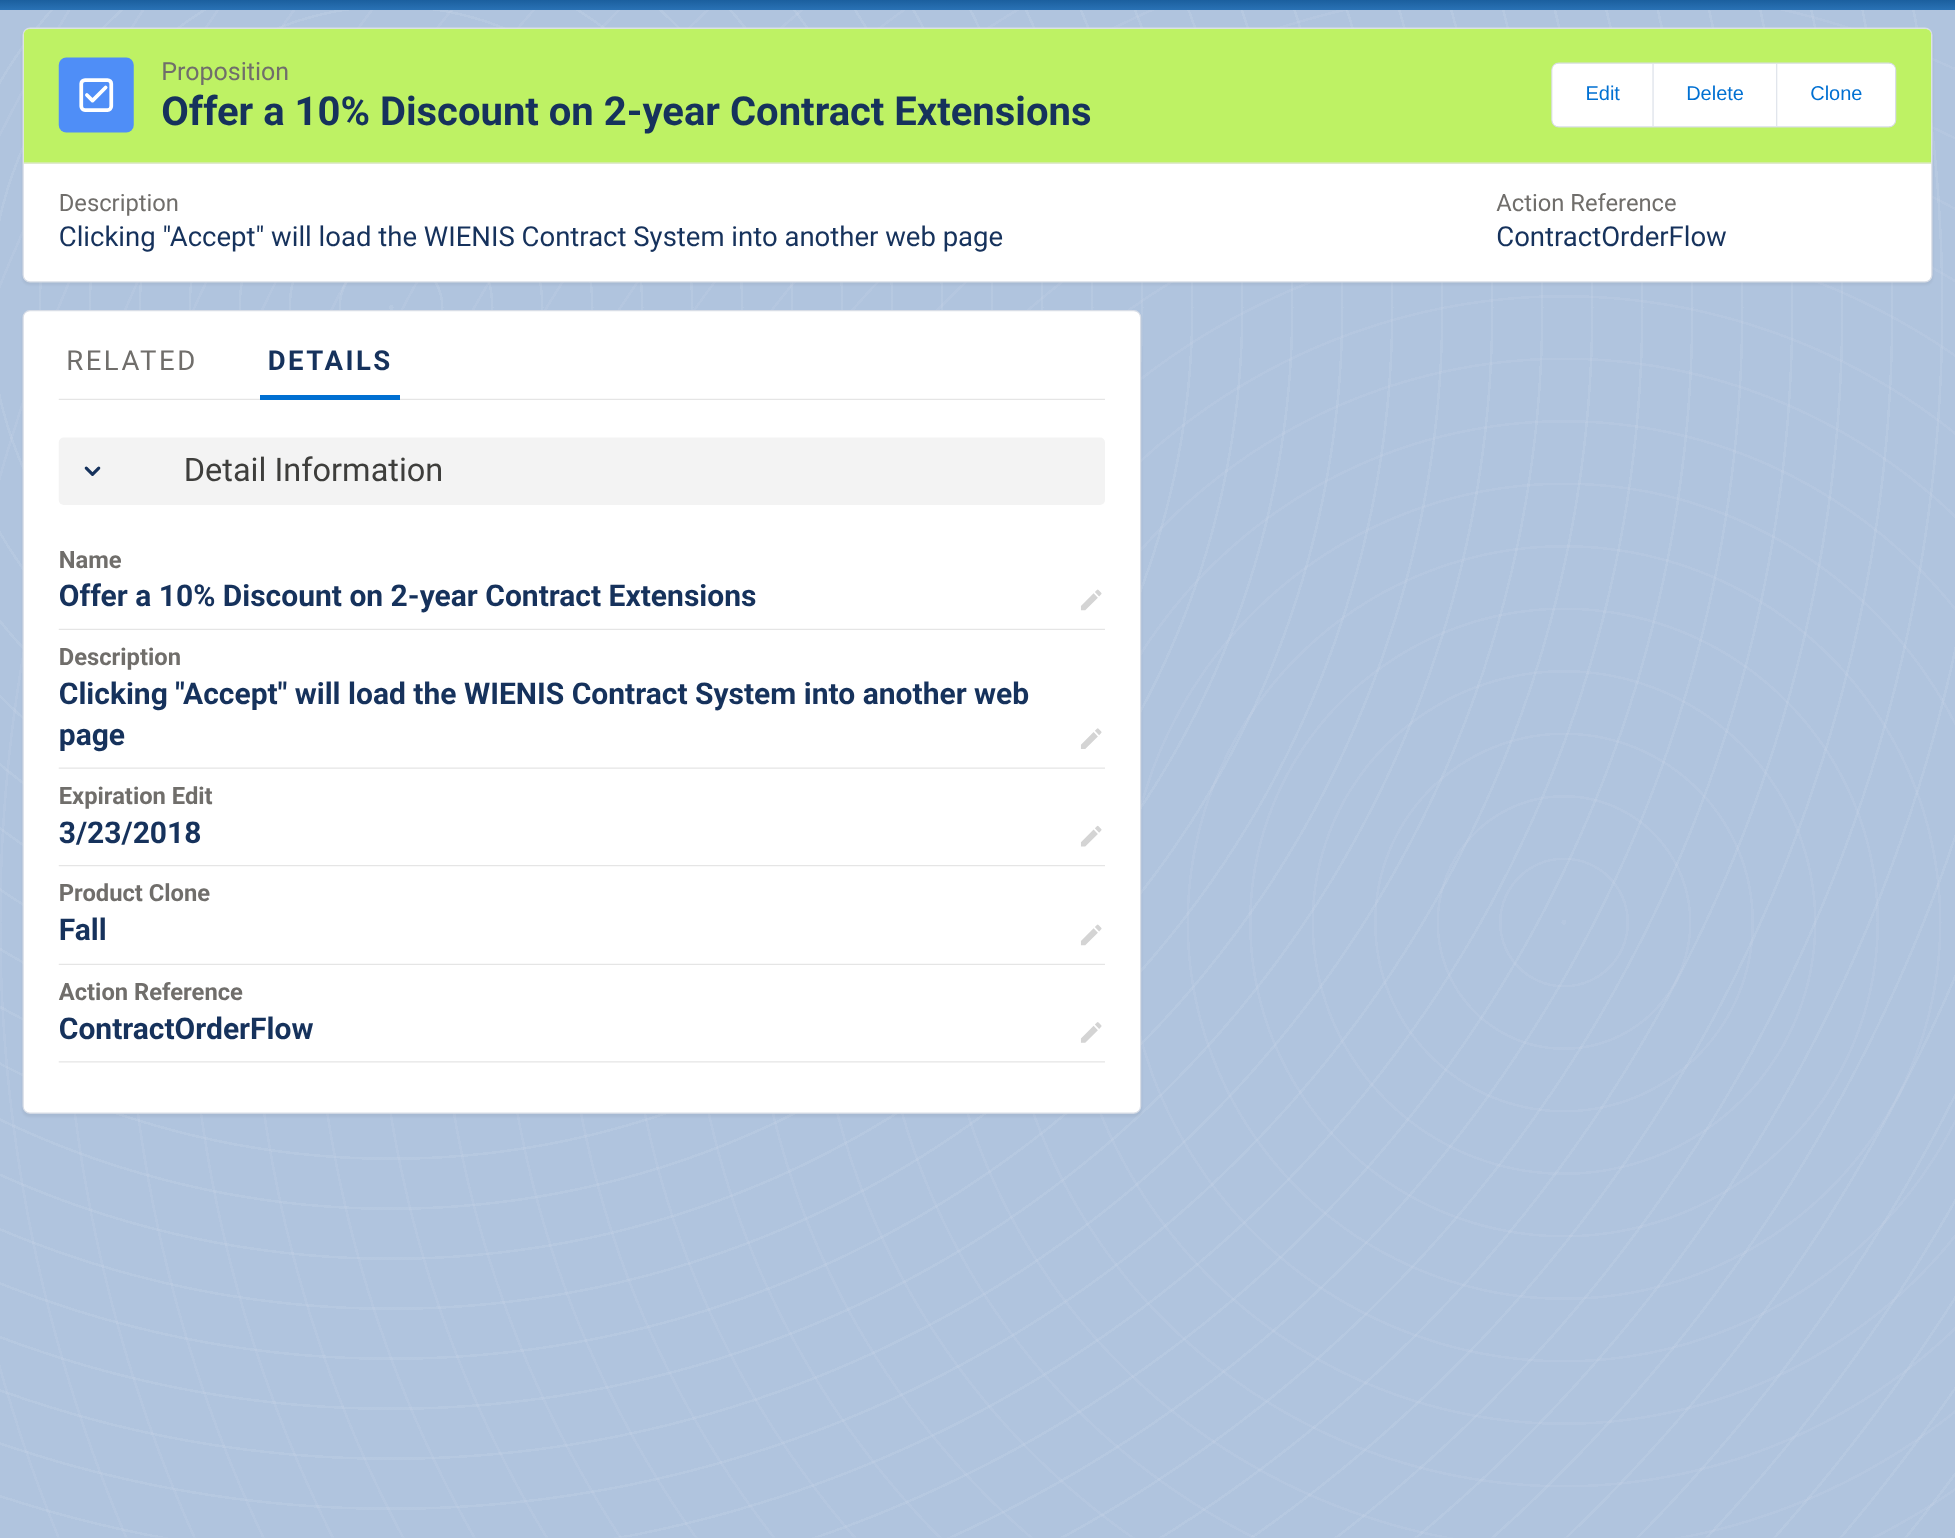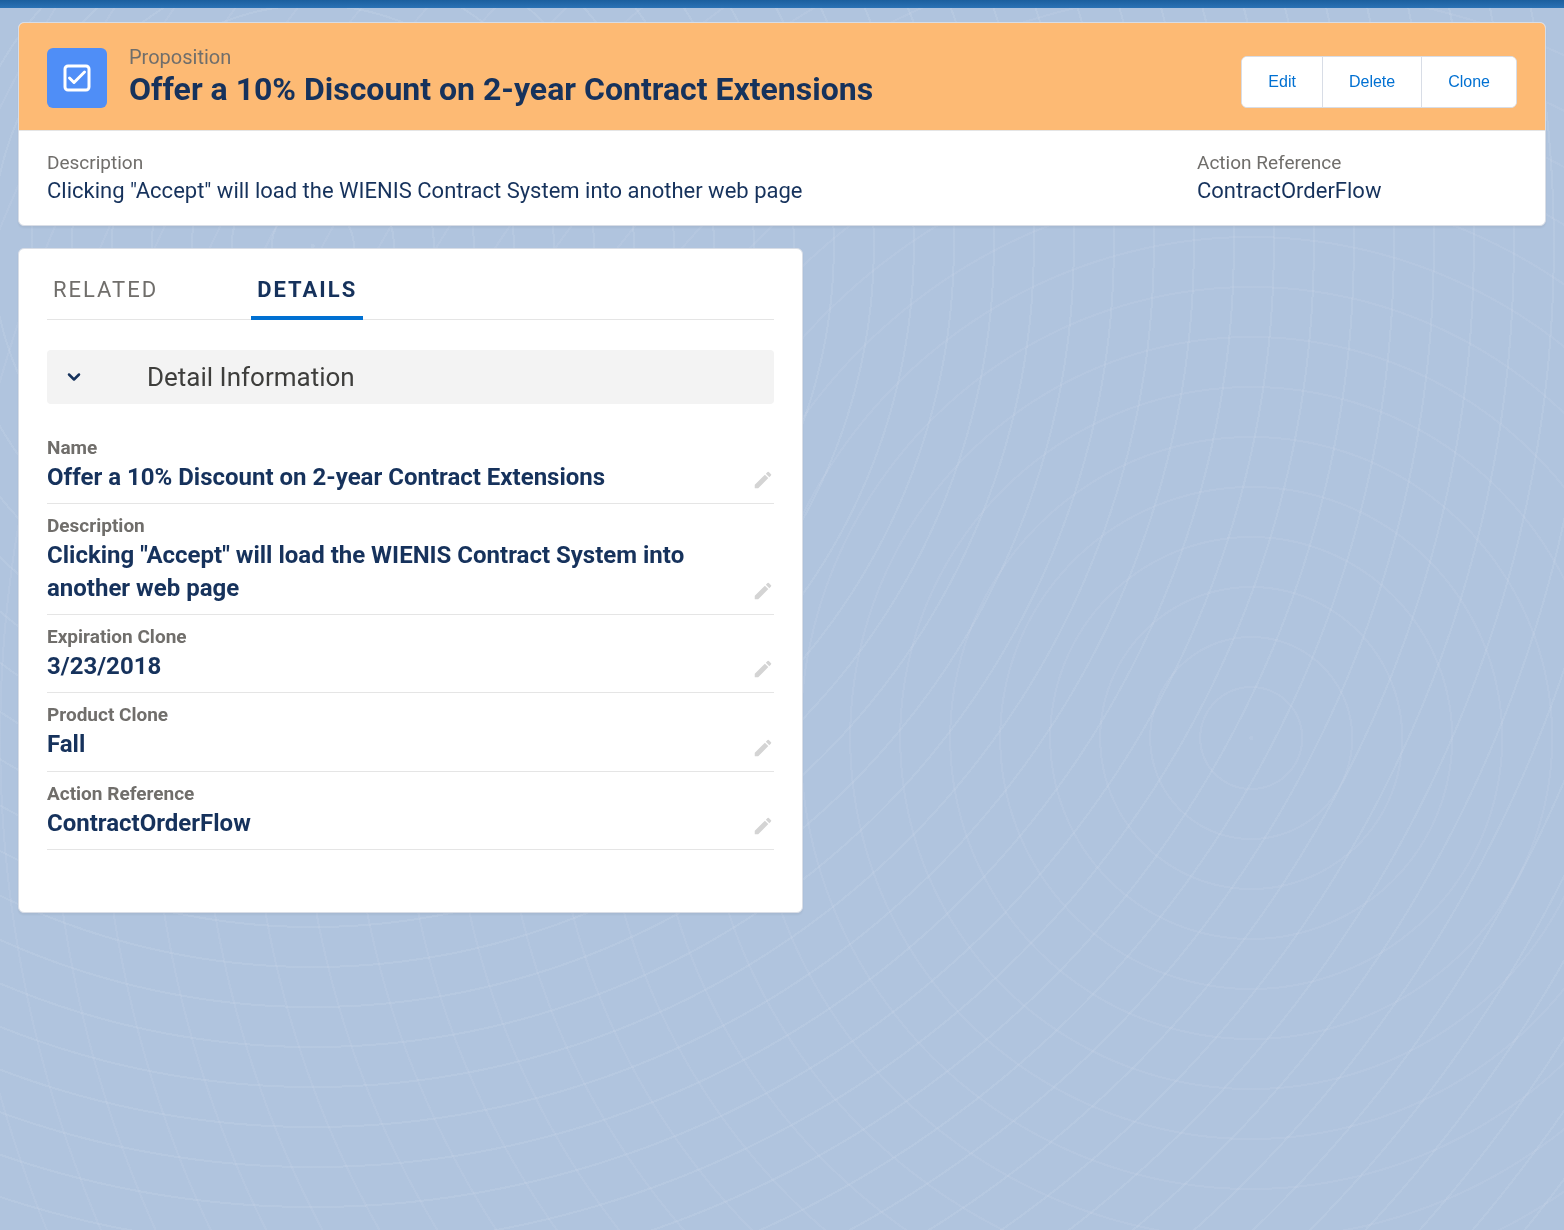--- a/index.html
+++ b/index.html
@@ -23,24 +23,24 @@
 
   
   .header-card {
     background: #fff;
     border: 1px solid #d8dde6;
     border-radius: 6px;
     box-shadow: 0 2px 2px rgba(0,0,0,0.05);
     overflow: hidden;
   }
   .header-top {
-    background: #fdba74;
+    background: #bef264;
     padding: 22px 28px 22px 28px;
     display: flex;
-    align-items: flex-end;
+    align-items: center;
     gap: 22px;
     border-bottom: 1px solid #e5e5e5;
   }
   .record-icon {
     width: 60px;
     height: 60px;
     border-radius: 6px;
     background: #4f8ef7;
     color: #fff;
     display: flex;
@@ -93,26 +93,26 @@
     margin-bottom: 4px;
   }
   .summary-value {
     font-size: 22px;
     color: #16325c;
   }
 
   
   .details-card {
     margin-top: 22px;
-    width: 785px;
+    width: 895px;
     background: #fff;
     border: 1px solid #d8dde6;
     border-radius: 6px;
     box-shadow: 0 2px 2px rgba(0,0,0,0.05);
-    padding: 0 0 62px 0;
+    padding: 0 0 40px 0;
   }
   .tabs {
     display: flex;
     border-bottom: 1px solid #e5e5e5;
     margin: 18px 28px 0 28px;
     gap: 44px;
   }
   .tab {
     padding: 10px 6px 14px 6px;
     font-size: 22px;
@@ -120,21 +120,20 @@
     color: #706e6b;
     cursor: pointer;
     border-bottom: 4px solid transparent;
     margin-bottom: -1px;
     text-transform: uppercase;
   }
   .tab.active {
     color: #16325c;
     font-weight: 700;
     border-bottom-color: #0070d2;
-    margin-left: 43px;
   }
 
   .section-header {
     margin: 30px 28px 0 28px;
     background: #f3f3f3;
     border-radius: 4px;
     padding: 12px 16px;
     display: flex;
     align-items: center;
     gap: 14px;
@@ -249,21 +248,21 @@
         <div class="field-value">Clicking "Accept" will load the WIENIS Contract System into another web page</div>
         <span class="edit-pencil">
           <svg viewBox="0 0 24 24">
               <path d="M3 17.25V21h3.75L17.81 9.94l-3.75-3.75L3 17.25zM20.71 7.04a1 1 0 0 0 0-1.41l-2.34-2.34a1 1 0 0 0-1.41 0l-1.83 1.83 3.75 3.75 1.83-1.83z" fill="currentColor"></path>
             </svg>
         </span>
       </div>
 
 
       <div class="field">
-        <div class="field-label">Expiration Clone</div>
+        <div class="field-label">Expiration Edit</div>
         <div class="field-value">3/23/2018</div>
         <span class="edit-pencil">
           <svg viewBox="0 0 24 24">
               <path d="M3 17.25V21h3.75L17.81 9.94l-3.75-3.75L3 17.25zM20.71 7.04a1 1 0 0 0 0-1.41l-2.34-2.34a1 1 0 0 0-1.41 0l-1.83 1.83 3.75 3.75 1.83-1.83z" fill="currentColor"></path>
             </svg>
         </span>
       </div>
 
       <div class="field">
         <div class="field-label">Product Clone</div>

